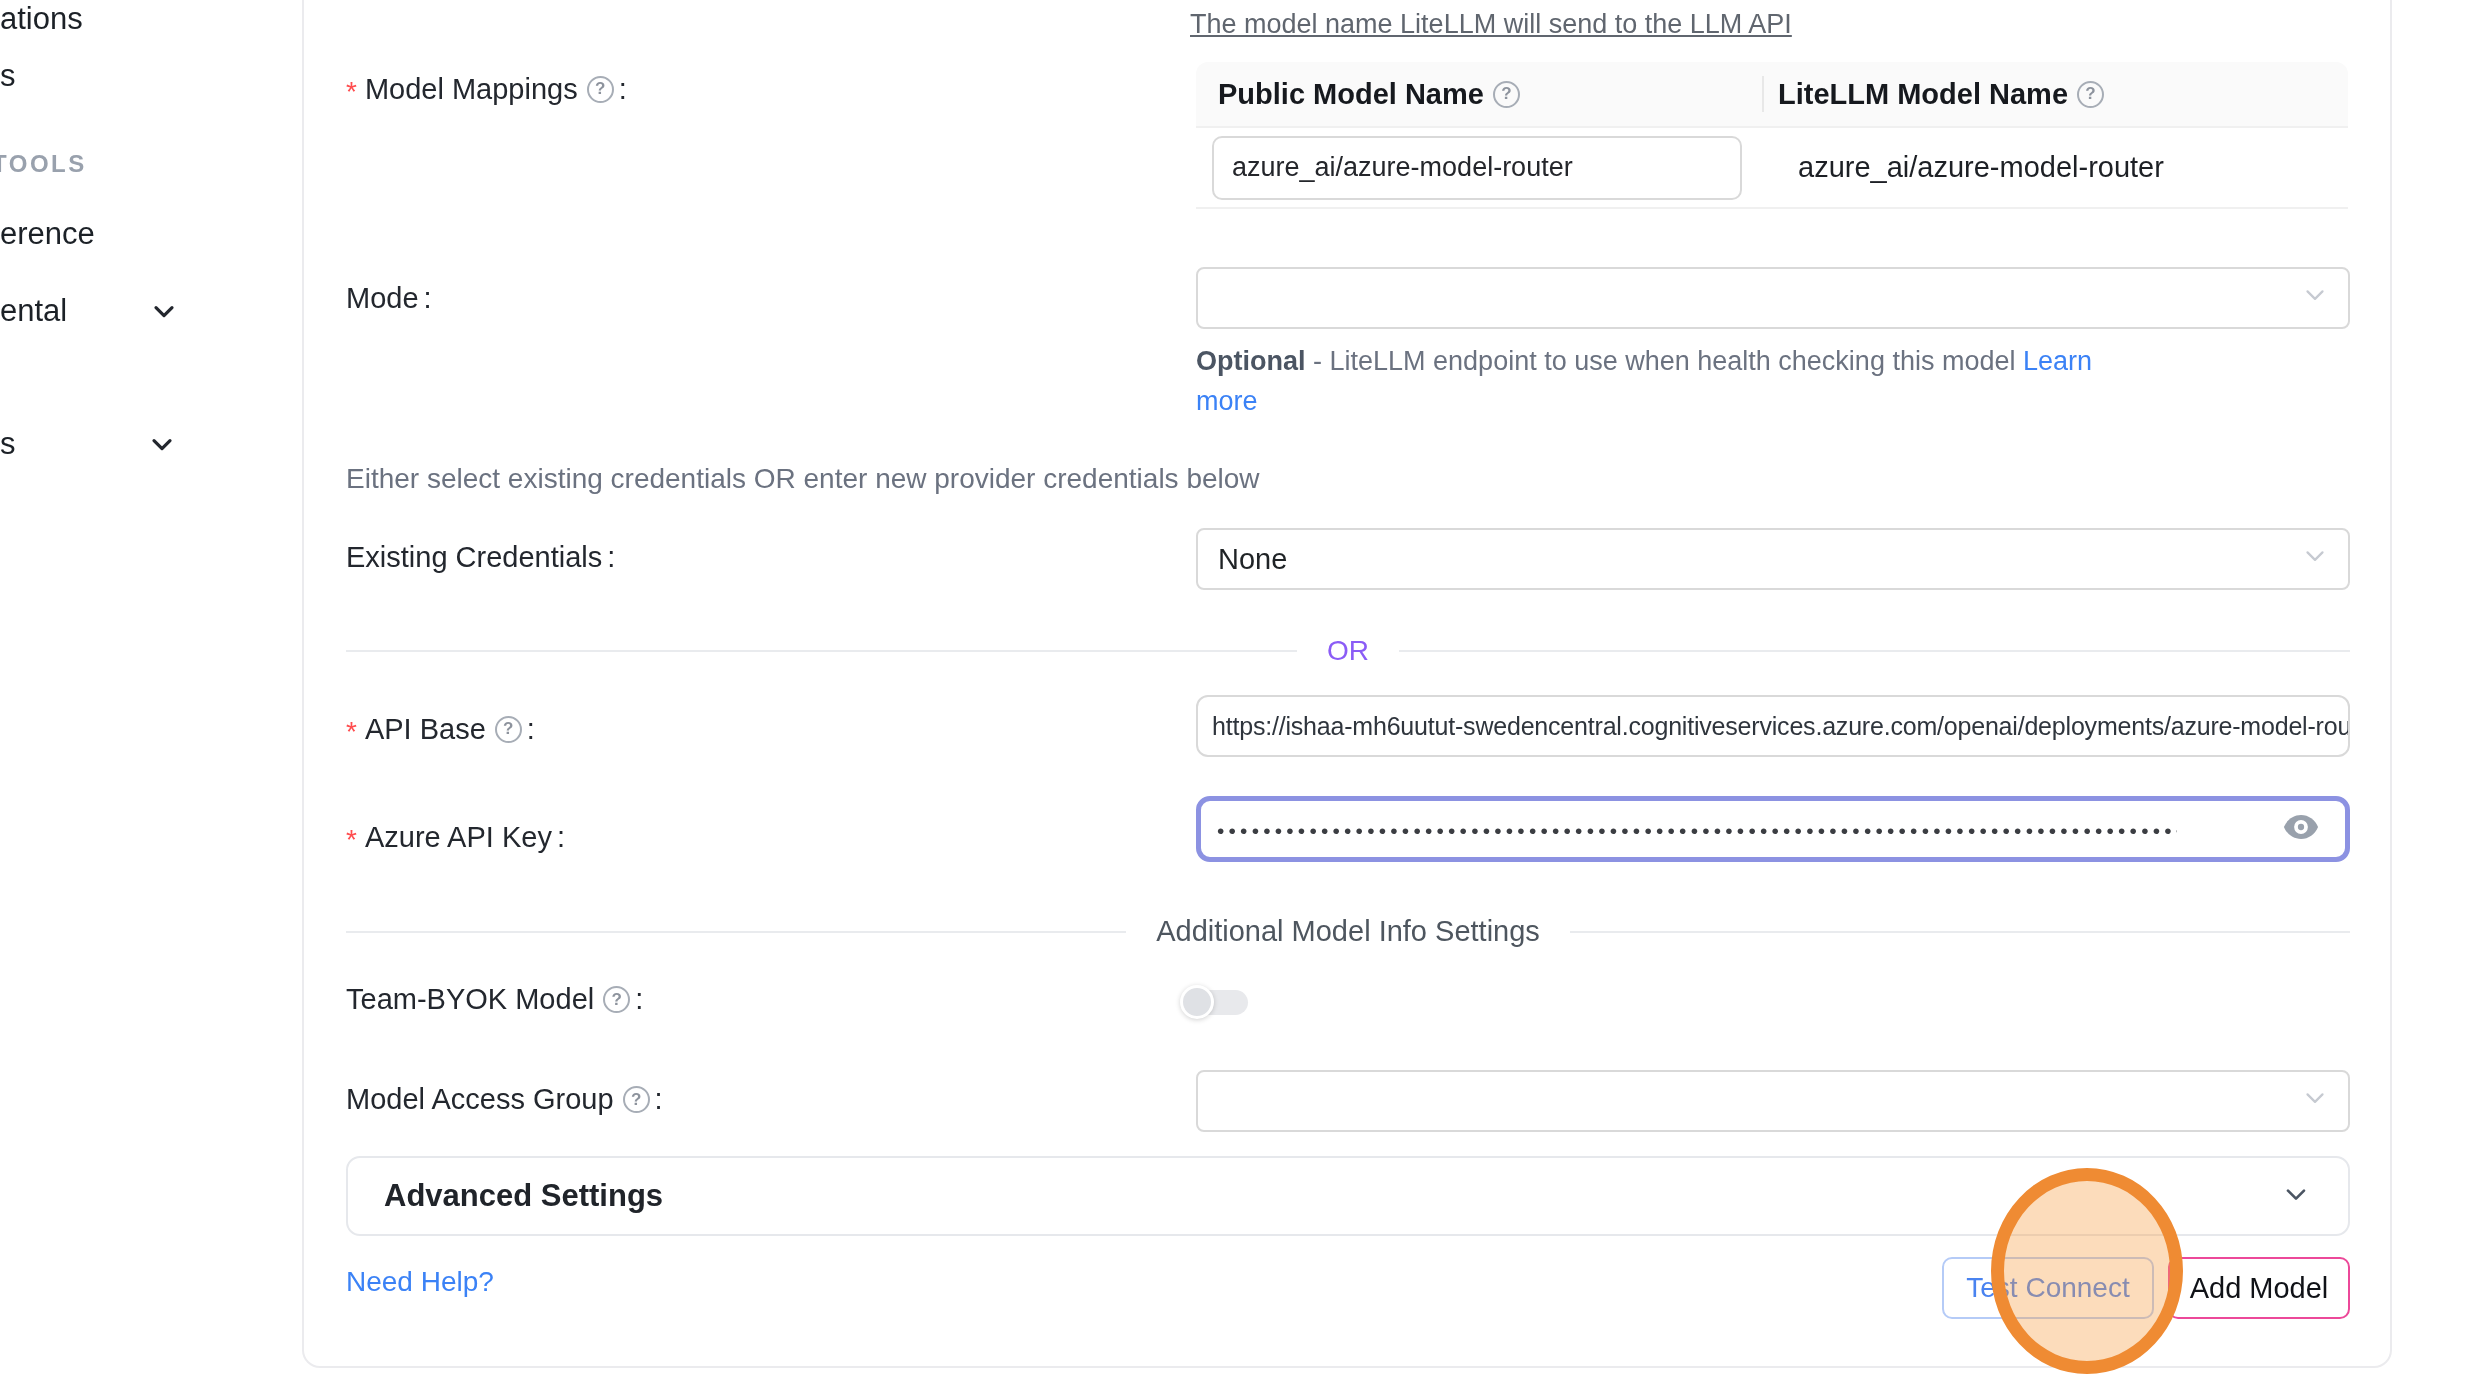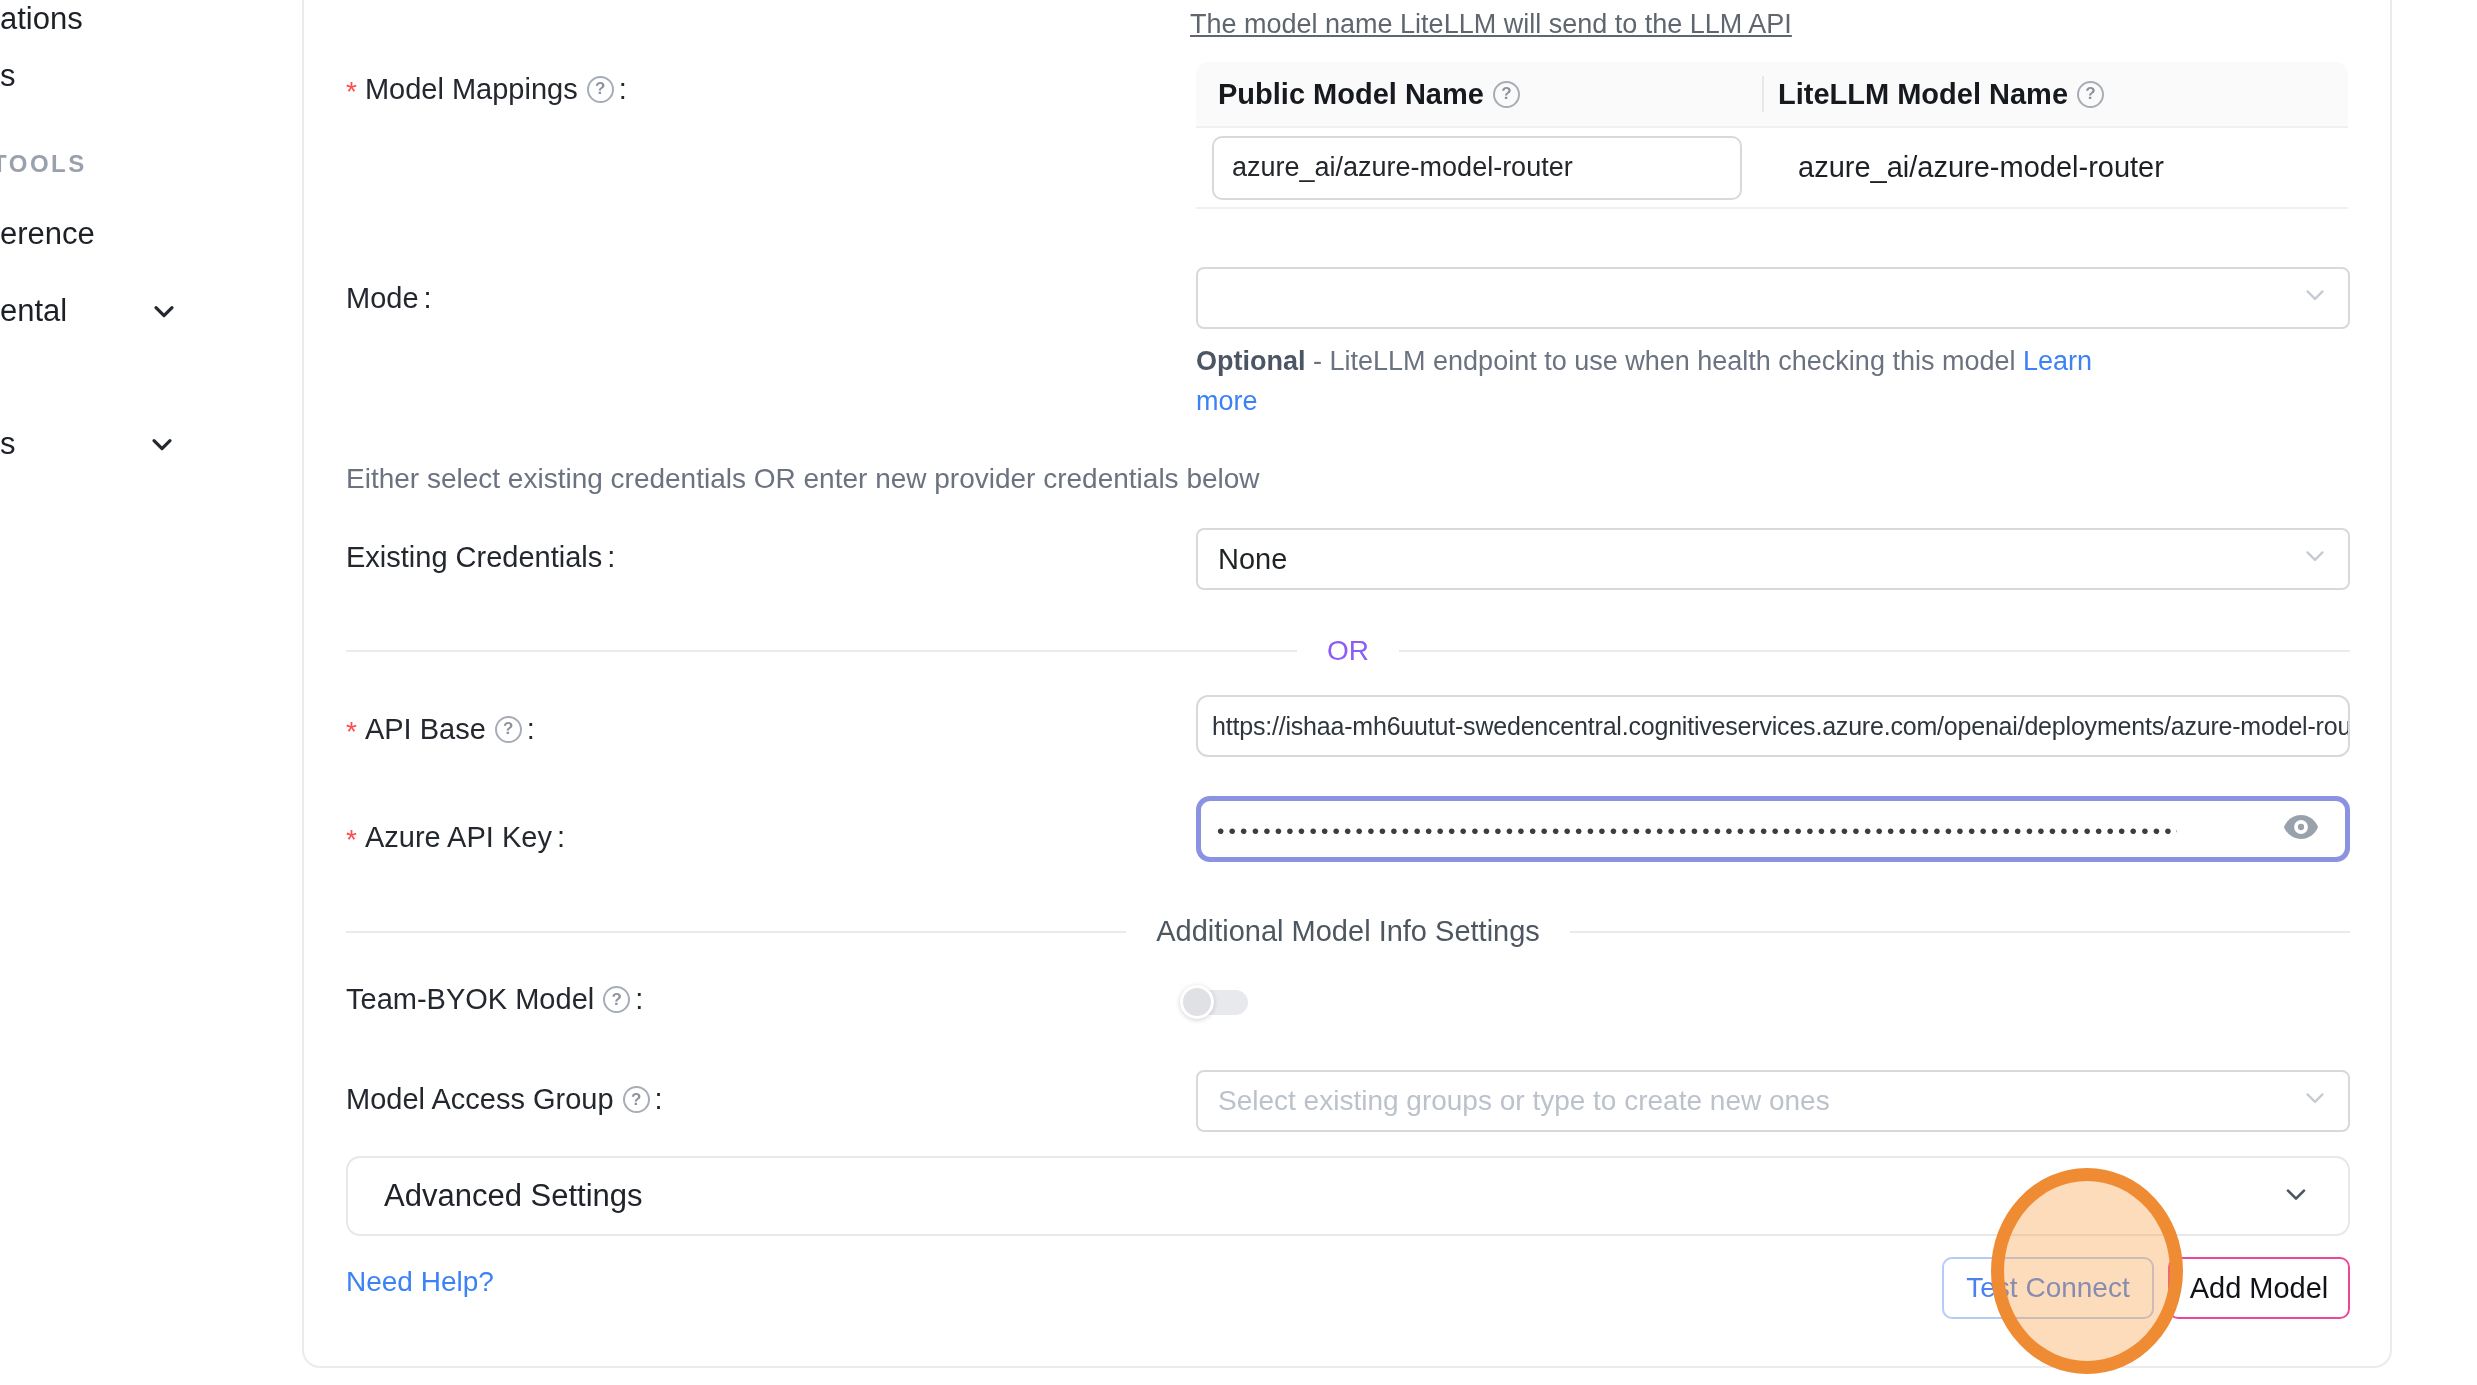--- a/index.html
+++ b/index.html
@@ -70,21 +70,21 @@
 
   .switch { position:absolute; left:1182px; top:985px; width:68px; height:34px; cursor:pointer; }
   .switch .pill { position:absolute; left:4px; top:5px; width:62px; height:25px;
                   border-radius:13px; background:#e8e9ec; }
   .switch .knob { position:absolute; left:-2px; top:0; width:34px; height:34px; border-radius:50%;
                   background:#dfe1e5; border:3px solid #fff; box-shadow:0 1px 5px rgba(0,0,0,.18); }
 
   .adv { position:absolute; left:346px; top:1156px; width:2004px; height:80px;
          border:2px solid #e6e8ec; border-radius:14px; background:#fff;
          display:flex; align-items:center; padding:0 36px; cursor:pointer; }
-  .adv .title { font-size:31px; font-weight:400; color:#20242a; }
+  .adv .title { font-size:31px; font-weight:700; color:#20242a; }
   .adv .chev { margin-left:auto; }
 
   .help-link { position:absolute; left:346px; top:1266px; font-size:28px; color:#3b82f6; cursor:pointer; }
   .btn { position:absolute; top:1257px; height:62px; border-radius:10px; background:#fff;
          display:flex; align-items:center; justify-content:center; cursor:pointer; }
   .btn-test { left:1942px; width:212px; border:2px solid #b5cbf7; color:#4a83f0; font-size:28px; }
   .btn-add { left:2168px; width:182px; border:2px solid #ec4899; color:#101217; font-size:29px; }
 
   .hl-circle { position:absolute; left:1991px; top:1168px; width:192px; height:206px;
                border:13px solid #ef8b33; border-radius:50%;
@@ -238,21 +238,20 @@
   <div class="pill"></div>
   <div class="knob"></div>
 </div>
 
 <div class="flabel" style="top:1083px">
   <span>Model Access Group</span>
   <span class="qicon">?</span>
   <span class="colon">:</span>
 </div>
 <div class="control select" style="top:1070px">
-  <span class="placeholder">Select existing groups or type to create new ones</span>
   <span class="chev">
     <svg width="30" height="30" viewBox="0 0 24 24">
         <path d="M6 9.5l6 6 6-6" fill="none" stroke="#c6cad1" stroke-width="1.8" stroke-linecap="round" stroke-linejoin="round"></path>
       </svg>
   </span>
 </div>
 
 <div class="adv">
   <span class="title">Advanced Settings</span>
   <span class="chev">

